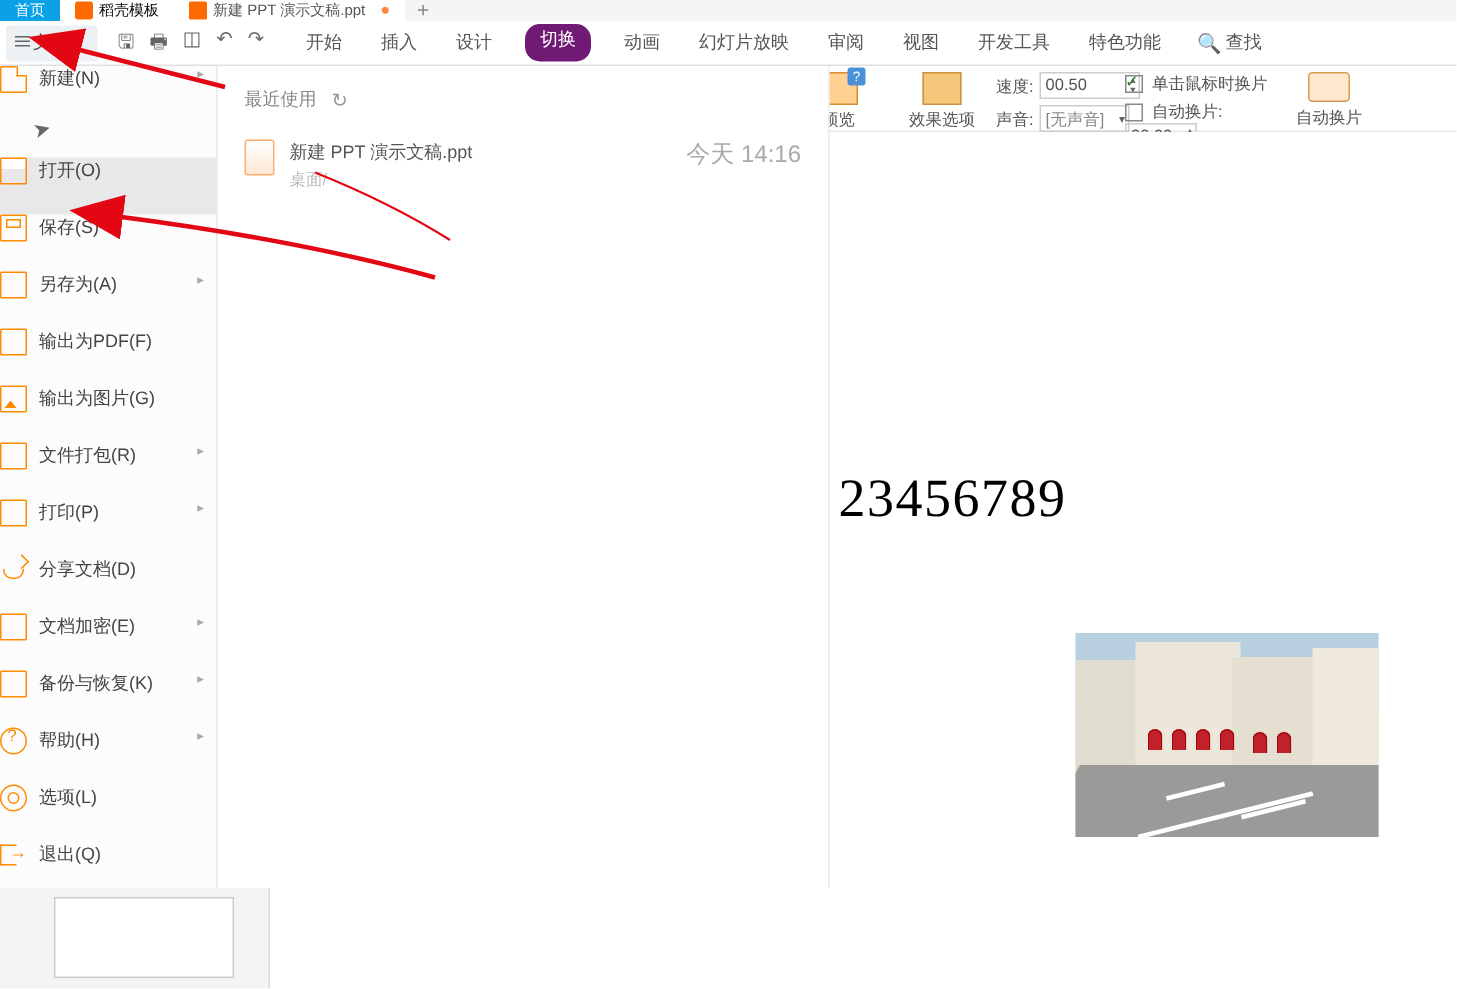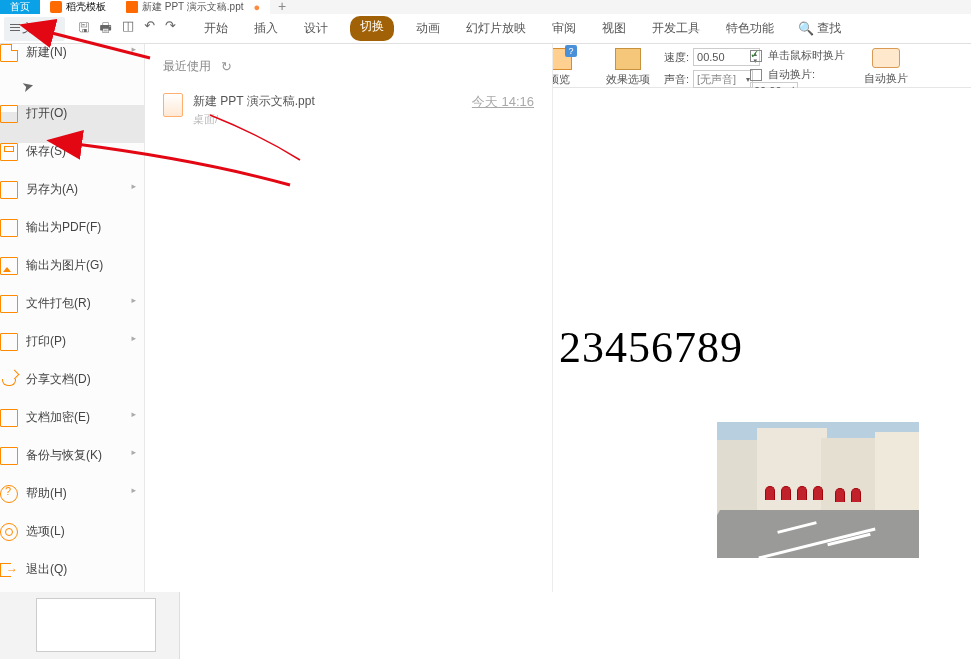--- a/index.html
+++ b/index.html
@@ -18,21 +18,21 @@
 
     
     .ribbon-row { height: 30px; background: #fff; border-bottom: 1px solid #e0e0e0; display: flex; align-items: center; font-size: 12px; }
     .file-btn { height: 24px; margin-left: 4px; padding: 0 10px 0 18px; background: #eef1f4; color: #555; display: flex; align-items: center; gap: 4px; position: relative; border-radius:2px; }
     .file-btn::before{ content:""; position:absolute; left:6px; top:7px; width:10px; height:1px; background:#666; box-shadow:0 3px 0 #666,0 6px 0 #666;}
     .file-caret { font-size: 9px; color:#666; }
     .qat { display:flex; gap:10px; margin-left:14px; color:#666; }
     .qat span{ font-size:13px; cursor:pointer;}
     .ribbon-tabs { display:flex; gap:18px; margin-left:24px; color:#555;}
     .ribbon-tabs .rtab{ padding:4px 4px; cursor:pointer;}
-    .ribbon-tabs .rtab.active{ background:#a16207; color:#fff; border-radius:10px; padding:2px 10px;}
+    .ribbon-tabs .rtab.active{ background:#701a75; color:#fff; border-radius:10px; padding:2px 10px;}
     .search-ribbon{ margin-left:20px; color:#555; display:flex; align-items:center; gap:3px;}
     .search-ribbon .mag{ font-size:13px;}
 
     
     .subbar{ height:44px; border-bottom:1px solid #e6e6e6; position:relative; background:#fff;}
     .subbar .group{ position:absolute; top:4px; font-size:11px; color:#555;}
     .group.preview{ left:546px; text-align:center;}
     .group.preview .ico{ width:26px;height:22px;background:#ffd090;border:1px solid #d88b2f;margin:0 auto 2px;position:relative;}
     .group.preview .ico::after{content:"?";position:absolute;right:-6px;top:-4px;background:#4a90d9;color:#fff;width:12px;height:12px;font-size:9px;border-radius:2px;text-align:center;line-height:12px;}
     .group.effects{ left:606px; text-align:center;}
@@ -80,25 +80,25 @@
 
     
     .recent-panel{ position:absolute; left:145px; top:44px; width:408px; height:548px; background:#fff; border-right:1px solid #ececec; z-index:9; padding:14px 18px; font-size:12px;}
     .recent-head{ color:#888; display:flex; align-items:center; gap:10px; margin-bottom:14px;}
     .recent-head .refresh{ font-size:13px; color:#999;}
     .recent-item{ display:flex; align-items:flex-start; gap:10px; padding:4px 0;}
     .recent-item .fico{ width:20px;height:24px;border:1px solid #ffb070;border-radius:2px;background:linear-gradient(#fff,#ffe8d4);flex-shrink:0;}
     .recent-item .meta{ flex:1;}
     .recent-item .fname{ color:#555; font-size:12px;}
     .recent-item .fpath{ color:#bbb; font-size:11px; margin-top:2px;}
-    .recent-item .ftime{ color:#aaa; font-size:13px;text-decoration:underline;}
+    .recent-item .ftime{ color:#aaa; font-size:16px;}
 
     
     .canvas{ position:absolute; left:553px; top:88px; right:0; bottom:0; background:#fff;}
-    .bignum{ position:absolute; left:6px; top:234px; font-size:44px; color:#000; font-family:serif; letter-spacing:1px;}
+    .bignum{ position:absolute; left:6px; top:223px; font-size:36px; color:#000; font-family:serif; letter-spacing:1px;}
     .greet{ position:absolute; left:36px; top:348px; font-size:32px; font-family:"SimSun",serif;}
     .photo{ position:absolute; left:164px; top:334px; width:202px; height:136px; background:linear-gradient(180deg,#b8cfe0 0%,#b8cfe0 38%,#dcd6c5 38%,#dcd6c5 100%); overflow:hidden;}
     .photo .bld{position:absolute;background:#e0dccf;}
     .photo .b1{left:0;top:18px;width:44px;height:70px;}
     .photo .b2{left:40px;top:6px;width:70px;height:82px;background:#ece7da;}
     .photo .b3{left:104px;top:16px;width:60px;height:72px;background:#e4dfd1;}
     .photo .b4{left:158px;top:10px;width:48px;height:78px;background:#efe9db;}
     .photo .arc{position:absolute;width:10px;height:14px;border:1px solid #a3040a;border-bottom:none;border-radius:6px 6px 0 0;background:#c1212a;}
     .photo .road{position:absolute;left:-20px;top:88px;width:260px;height:80px;background:#9a9a98;transform:skewX(-30deg);}
     .photo .lane{position:absolute;background:#fff;height:3px;}

